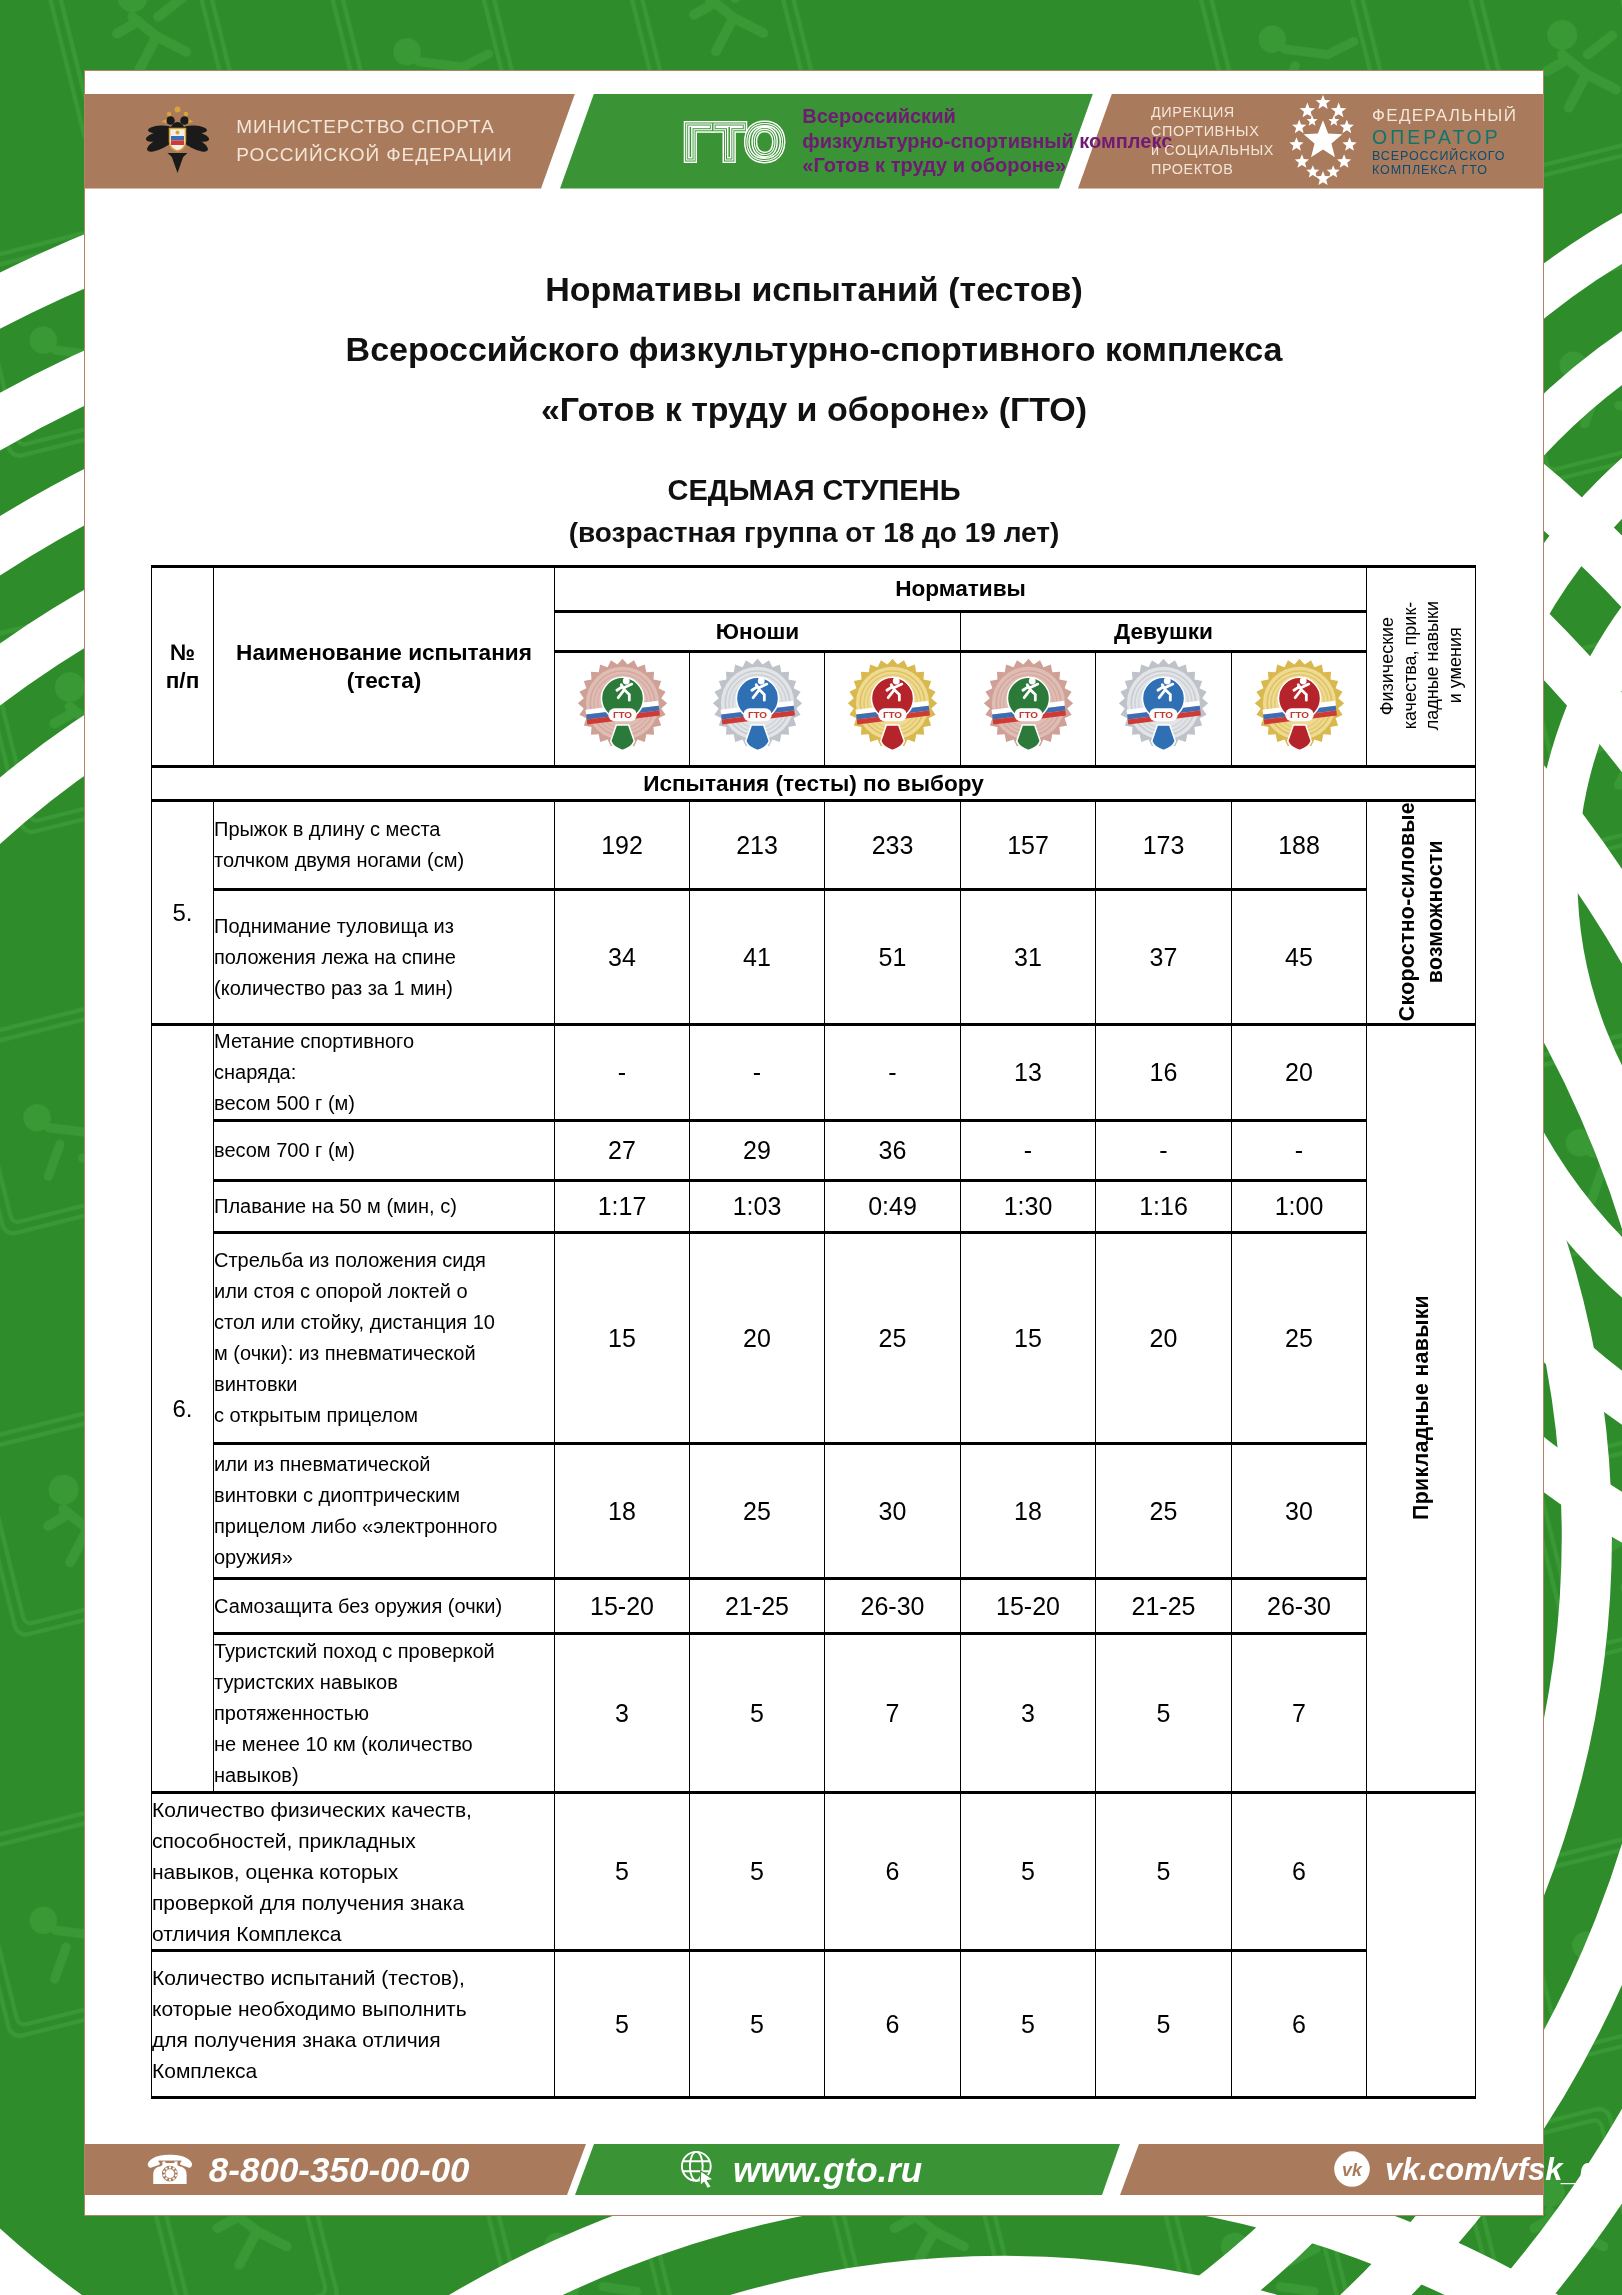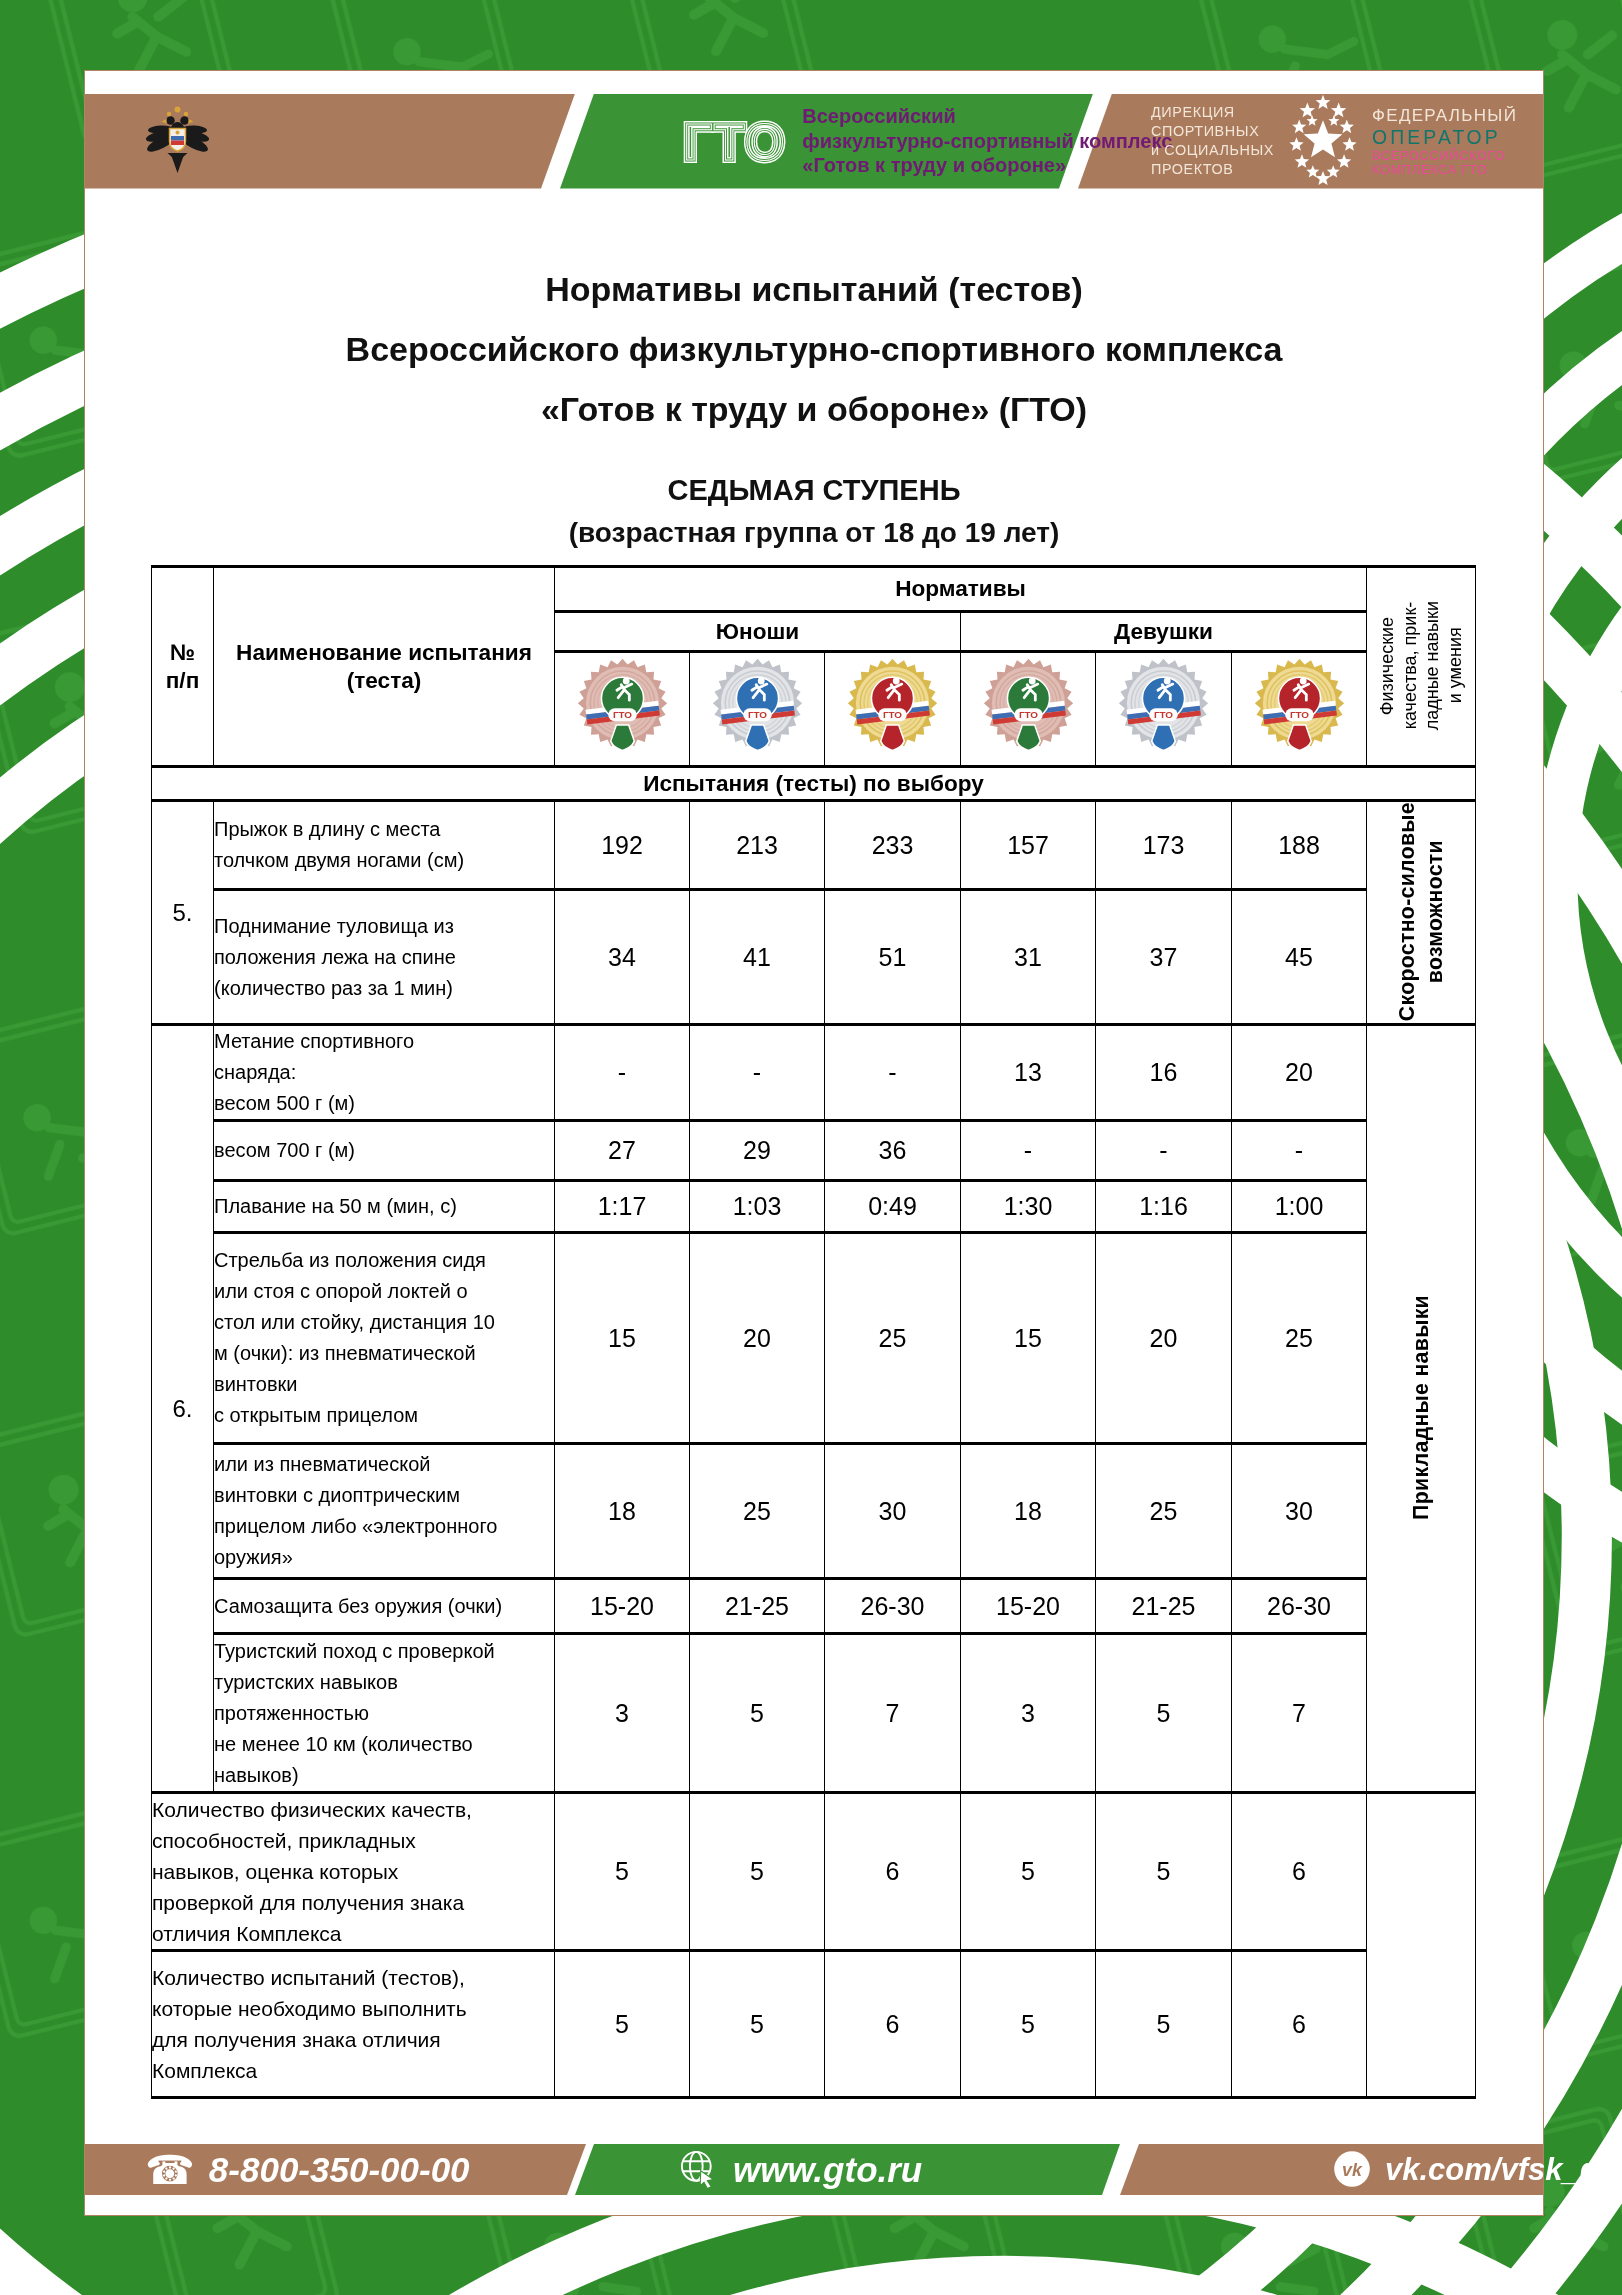--- a/index.html
+++ b/index.html
@@ -21,21 +21,21 @@
   .hseg3{clip-path:polygon(1027px 0,100% 0,100% 100%,993px 100%);}
   .fseg1{clip-path:polygon(0 0,501px 0,482px 100%,0 100%);}
   .fseg2{clip-path:polygon(509px 0,1035px 0,1017px 100%,490px 100%);}
   .fseg3{clip-path:polygon(1054px 0,100% 0,100% 100%,1035px 100%);}
   .seg-content{position:absolute;top:0;height:100%;display:flex;align-items:center;}
   .ministry-text{color:#f3e6d8;font-size:19px;line-height:28px;letter-spacing:0.9px;}
   .gto-text{color:#701a75;font-size:20px;line-height:24.5px;font-weight:bold;}
   .dir-text{color:#f3e6d8;font-size:14.4px;line-height:19px;letter-spacing:0.6px;text-align:left;white-space:pre-line;}
   .oper-line1{color:#f3e6d8;font-size:17px;letter-spacing:1.3px;}
   .oper-line2{color:#0f766e;font-size:19.4px;letter-spacing:3.1px;}
-  .oper-line3,.oper-line4{color:#ec4899;font-size:12.5px;letter-spacing:0.9px;}
+  .oper-line3,.oper-line4{color:#0c4a6e;font-size:12.5px;letter-spacing:0.9px;}
   
   .title-block{position:absolute;left:0;top:188px;width:100%;text-align:center;
                font-weight:bold;font-size:34px;line-height:60px;color:#111;}
   .subtitle-block{position:absolute;left:0;top:388px;width:100%;text-align:center;color:#111;}
   .subtitle-block .stage{font-weight:bold;font-size:29px;line-height:45px;margin-top:9px;}
   .subtitle-block .age{font-weight:bold;font-size:28px;line-height:40px;}
   
   table.norms{position:absolute;left:66px;top:494px;width:1325px;border-collapse:collapse;
               table-layout:fixed;color:#000;}
   table.norms th,table.norms td{border:1.9px solid #000;border-top-width:3.1px;border-bottom-width:3.1px;
@@ -157,20 +157,24 @@
   <polygon points="53,32 43,37 53,41" fill="#d8a437"></polygon>
   <polygon points="97,32 107,37 97,41" fill="#d8a437"></polygon>
   <circle cx="58" cy="22" r="4.5" fill="#d8a437"></circle>
   <circle cx="92" cy="22" r="4.5" fill="#d8a437"></circle>
   <circle cx="75" cy="13" r="6" fill="#d8a437"></circle>
   <path d="M59,51 h32 v26 q0,15 -16,19 q-16,-4 -16,-19 z" fill="#f4efe8" stroke="#d8a437" stroke-width="3"></path>
   <rect x="62" y="66" width="26" height="9" fill="#3f6db3"></rect>
   <rect x="62" y="75" width="26" height="9" fill="#cf3a34"></rect>
   <circle cx="75" cy="59" r="4" fill="#d8a437"></circle>
 </svg></span>
+        <span class="ministry-text">
+          <span>МИНИСТЕРСТВО СПОРТА</span><br>
+          <span>РОССИЙСКОЙ ФЕДЕРАЦИИ</span>
+        </span>
       </div>
 
       <div class="seg-content" style="left:596px;gap:16.3px;">
         <span id="gtologo-slot">
 <svg viewBox="0 0 180 120" width="105" height="70">
   <g font-family="Liberation Sans,sans-serif" font-weight="bold" font-size="88" letter-spacing="2">
     <text x="4" y="94" fill="none" stroke="#ffffff" stroke-width="10">ГТО</text>
     <text x="4" y="94" fill="none" stroke="#3a9334" stroke-width="5">ГТО</text>
     <text x="4" y="94" fill="none" stroke="#ffffff" stroke-width="1.8">ГТО</text>
   </g>

